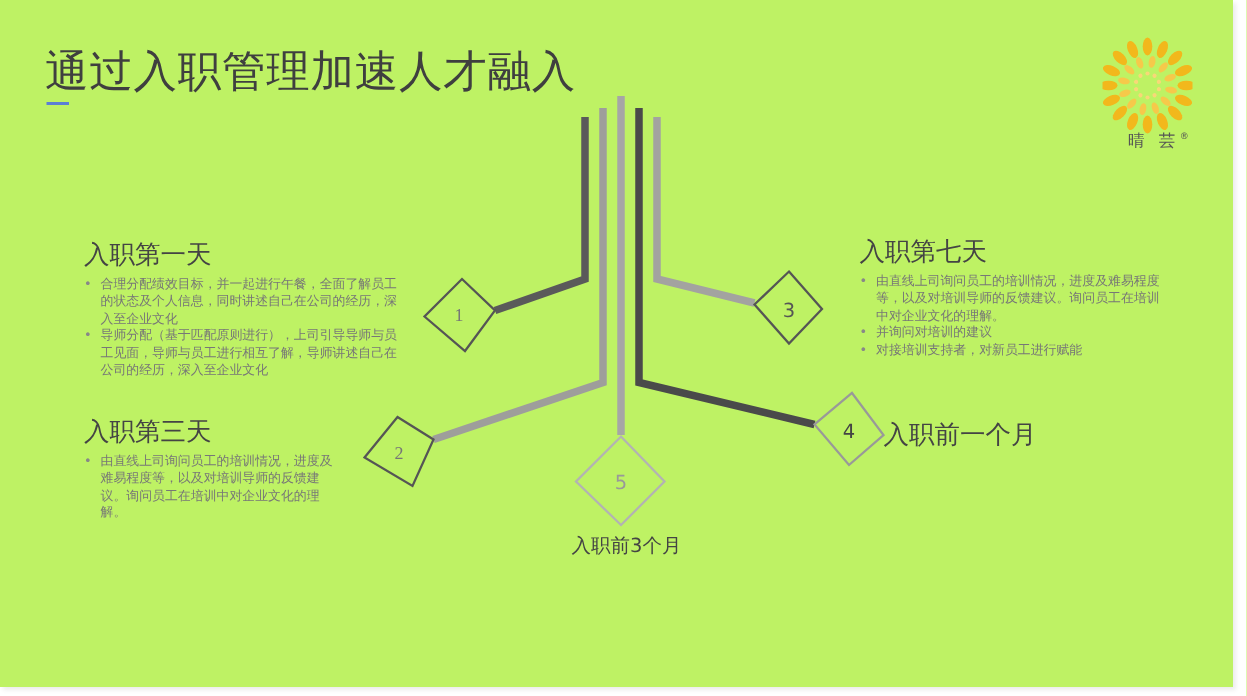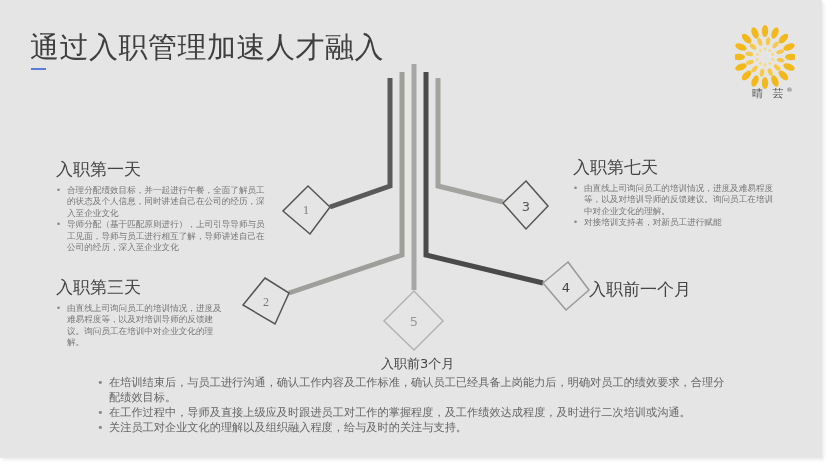--- a/index.html
+++ b/index.html
@@ -1,18 +1,18 @@
 <!DOCTYPE html>
 <html><head>
 <meta charset="utf-8">
 <style>
   html, body { margin:0; padding:0; }
   body { width:831px; height:464px; background:#ffffff; position:relative; overflow:hidden;
          font-family:"DejaVu Sans","Liberation Sans",sans-serif; }
-  .slide { position:absolute; left:0; top:0; width:822px; height:458px; background:#e5e5e5;
+  .slide { position:absolute; left:0; top:0; width:822px; height:458px; background:#bef264;
            box-shadow: 2px 2px 3px rgba(0,0,0,0.08); text-decoration: underline; }
   .title { position:absolute; left:30px; top:28px; font-size:29px; color:#3f3f3f; letter-spacing:0.5px; white-space:nowrap; }
   .title-accent { position:absolute; left:31px; top:68px; width:15px; height:2px; background:#5b7fd4; }
   .logo { position:absolute; left:735px; top:22px; width:60px; height:80px; }
   .logo-text { position:absolute; left:752px; top:86px; font-size:11px; color:#555; letter-spacing:3px; }
   .diagram { position:absolute; left:0; top:0; width:822px; height:458px; }
   .section { position:absolute; }
   .sec-title { font-size:17px; color:#444; margin-bottom:4px; white-space:nowrap; }
   ul.bul { list-style:none; margin:0; padding:0; }
   ul.bul li { position:relative; padding-left:11px; font-size:8.6px; line-height:11.4px; color:#777; }
@@ -124,30 +124,24 @@
     <div class="sec-title">入职第三天</div>
     <ul class="bul">
       <li>由直线上司询问员工的培训情况，进度及难易程度等，以及对培训导师的反馈建议。询问员工在培训中对企业文化的理解。</li>
     </ul>
   </div>
 
   <div class="section" style="left:573px; top:156px; width:205px;">
     <div class="sec-title">入职第七天</div>
     <ul class="bul">
       <li>由直线上司询问员工的培训情况，进度及难易程度等，以及对培训导师的反馈建议。询问员工在培训中对企业文化的理解。</li>
+      <li>并询问对培训的建议</li>
       <li>对接培训支持者，对新员工进行赋能</li>
     </ul>
   </div>
 
   <div class="section" style="left:589px; top:278px; width:170px;">
     <div class="sec-title">入职前一个月</div>
   </div>
 
   <div class="bottom-title">入职前3个月</div>
-  <div class="section bottom" style="left:97px; top:375px; width:630px;">
-    <ul class="bul">
-      <li>在培训结束后，与员工进行沟通，确认工作内容及工作标准，确认员工已经具备上岗能力后，明确对员工的绩效要求，合理分配绩效目标。</li>
-      <li>在工作过程中，导师及直接上级应及时跟进员工对工作的掌握程度，及工作绩效达成程度，及时进行二次培训或沟通。</li>
-      <li>关注员工对企业文化的理解以及组织融入程度，给与及时的关注与支持。</li>
-    </ul>
-  </div>
 
 </div>
 
 </body></html>

